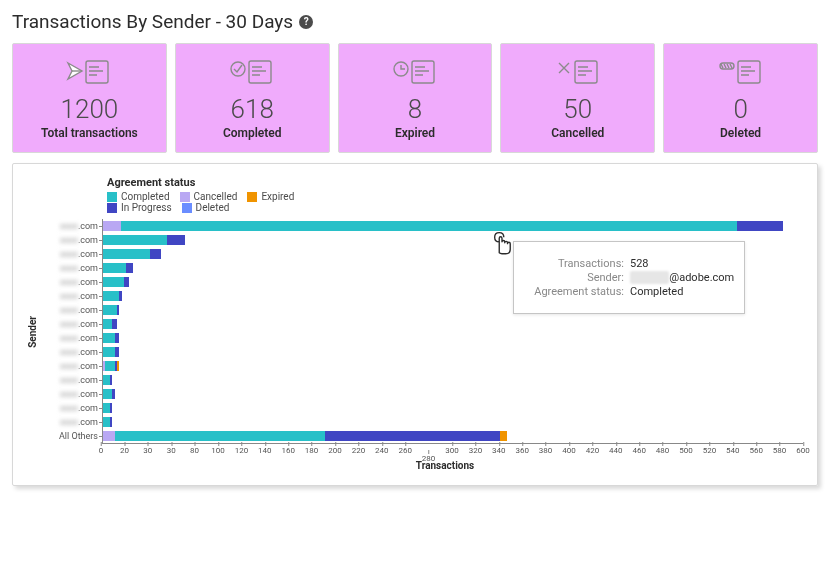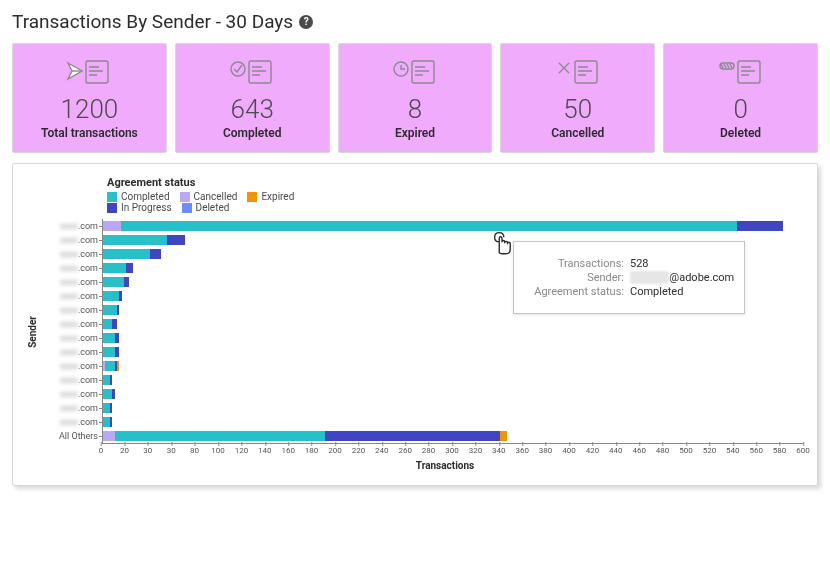--- a/index.html
+++ b/index.html
@@ -274,21 +274,21 @@
     <div class="icon-slot">
       <svg width="46" height="30" viewBox="0 0 46 30">
         <g stroke="#8b8b8b" stroke-width="1.4" fill="none">
           <rect x="20" y="4" width="22" height="22" rx="2"></rect>
           <path d="M23 10h10M23 14h14M23 18h8"></path>
           <circle cx="9" cy="12" r="7"></circle>
           <path d="M5 12 L8 15 L13 8"></path>
         </g>
       </svg>
     </div>
-    <div class="value">643</div>
+    <div class="value">618</div>
     <div class="label">Completed</div>
   </div>
 
   <div class="stat-card">
     <div class="icon-slot">
       <svg width="46" height="30" viewBox="0 0 46 30">
         <g stroke="#8b8b8b" stroke-width="1.4" fill="none">
           <rect x="20" y="4" width="22" height="22" rx="2"></rect>
           <path d="M23 10h10M23 14h14M23 18h8"></path>
           <circle cx="9" cy="12" r="7"></circle>
@@ -482,21 +482,21 @@
       <div class="x-tick" style="left: 13.3333%;">80</div>
       <div class="x-tick" style="left: 16.6667%;">100</div>
       <div class="x-tick" style="left: 20%;">120</div>
       <div class="x-tick" style="left: 23.3333%;">140</div>
       <div class="x-tick" style="left: 26.6667%;">160</div>
       <div class="x-tick" style="left: 30%;">180</div>
       <div class="x-tick" style="left: 33.3333%;">200</div>
       <div class="x-tick" style="left: 36.6667%;">220</div>
       <div class="x-tick" style="left: 40%;">240</div>
       <div class="x-tick" style="left: 43.3333%;">260</div>
-      <div class="x-tick" style="left: 46.6667%;">280</div>
+      <div class="x-tick" style="left: 46.6667%; margin-top: 8px;">280</div>
       <div class="x-tick" style="left: 50%;">300</div>
       <div class="x-tick" style="left: 53.3333%;">320</div>
       <div class="x-tick" style="left: 56.6667%;">340</div>
       <div class="x-tick" style="left: 60%;">360</div>
       <div class="x-tick" style="left: 63.3333%;">380</div>
       <div class="x-tick" style="left: 66.6667%;">400</div>
       <div class="x-tick" style="left: 70%;">420</div>
       <div class="x-tick" style="left: 73.3333%;">440</div>
       <div class="x-tick" style="left: 76.6667%;">460</div>
       <div class="x-tick" style="left: 80%;">480</div>

